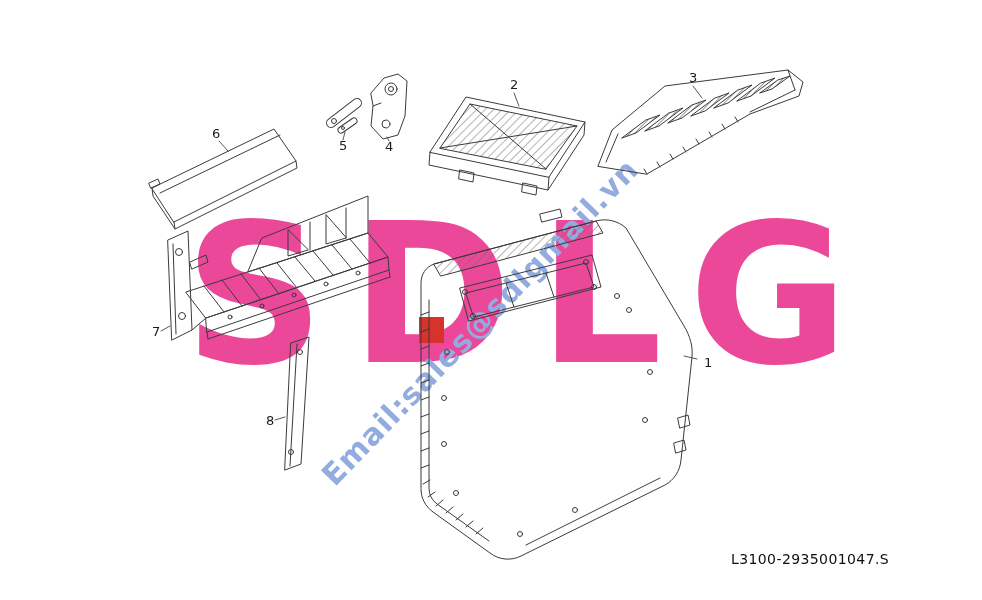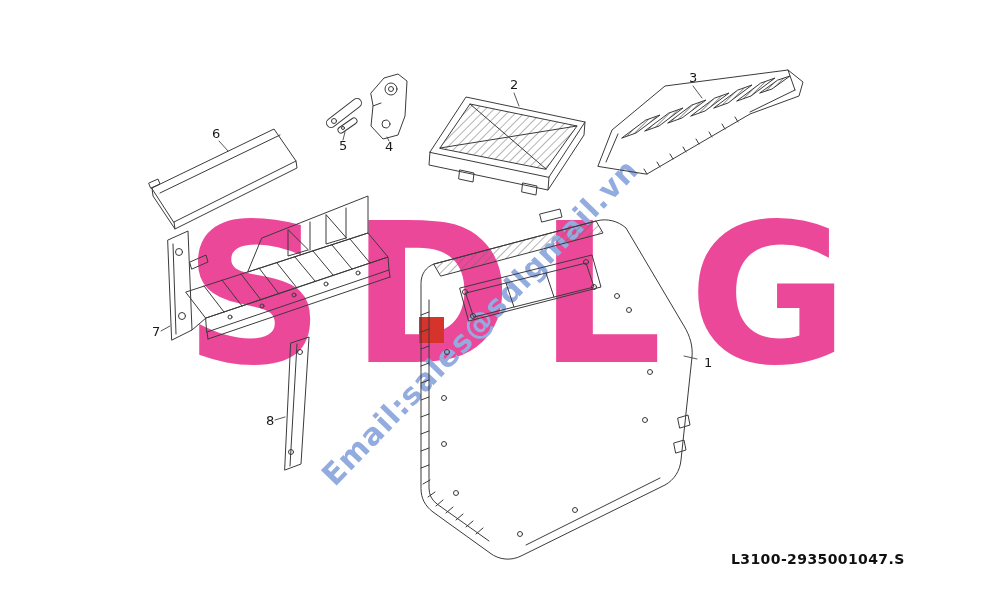--- a/index.html
+++ b/index.html
@@ -5,21 +5,21 @@
   html,body{margin:0;padding:0;background:#ffffff;}
   .canvas{position:relative;width:982px;height:600px;background:#ffffff;overflow:hidden;
           font-family:"DejaVu Sans","Liberation Sans",sans-serif;}
   
   .wm-logo{position:absolute;left:184px;top:197px;font-size:195px;font-weight:bold;
            letter-spacing:26px;line-height:1;color:#ec4899;white-space:nowrap;}
   .wm-red{position:absolute;left:419px;top:317px;width:25px;height:26px;background:#d7332d;}
   .wm-email{position:absolute;left:480px;top:322px;transform:translate(-50%,-50%) rotate(-46deg);
             font-size:30px;font-weight:bold;color:#93ace0;letter-spacing:1px;white-space:nowrap;}
   svg.art{position:absolute;left:0;top:0;}
-  .drawing-number{position:absolute;left:731px;top:551px;font-size:14px;font-weight:bold;
+  .drawing-number{position:absolute;left:731px;top:551px;font-size:14px;font-weight:normal;
                   color:#101010;letter-spacing:.4px;}
   .callout{font-size:13px;fill:#1a1a1a;font-family:"DejaVu Sans","Liberation Sans",sans-serif;}
 </style>
 </head>
 <body>
 
 <div class="canvas">
 
   <div class="wm-logo">SDLG</div>
   <div class="wm-red"></div>

